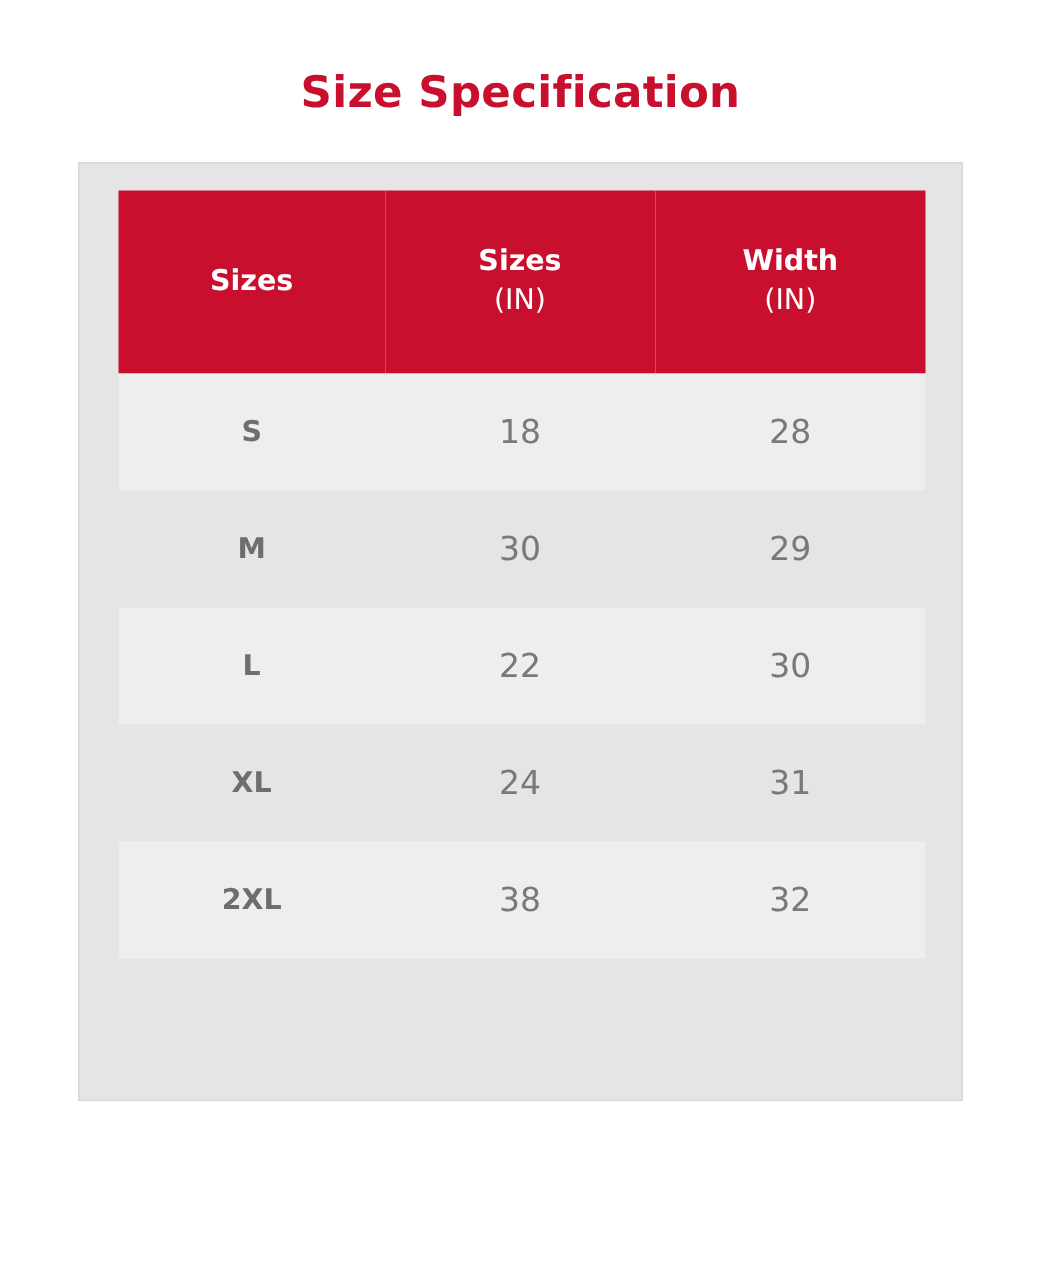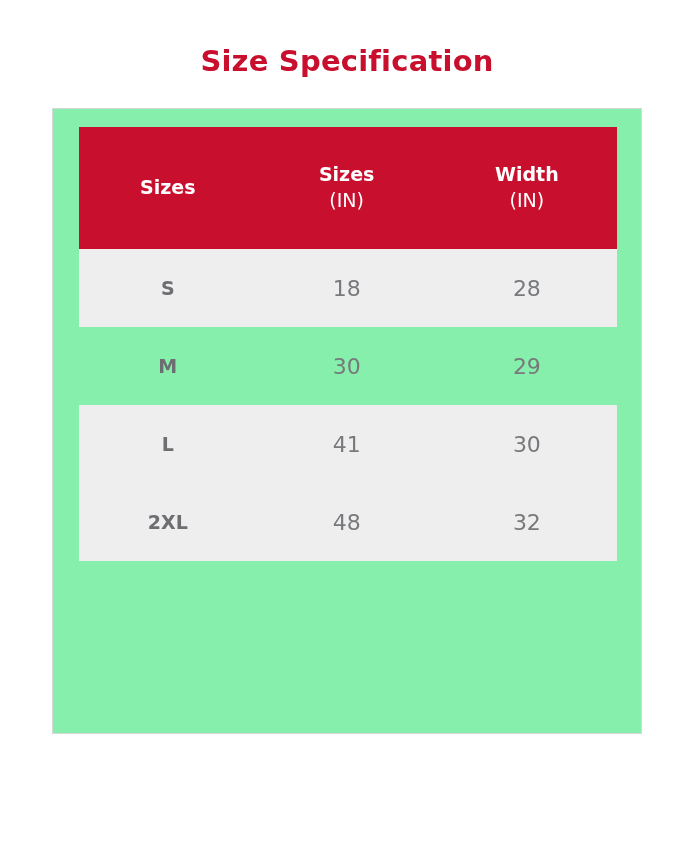--- a/index.html
+++ b/index.html
@@ -33,21 +33,21 @@
     letter-spacing: 0.2px;
   }
   .table-frame {
     position: absolute;
     left: 52px;
     top: 108px;
     width: 590px;
     height: 626px;
     border: 1px solid #d8d8d8;
     box-sizing: border-box;
-    background: #86efac;
+    background: #e5e5e5;
   }
   table.size-table {
     position: absolute;
     left: 26px;
     top: 18px;
     width: 538px;
     border-collapse: collapse;
     table-layout: fixed;
   }
   table.size-table thead th {
@@ -121,25 +121,30 @@
           <td>18</td>
           <td>28</td>
         </tr>
         <tr>
           <td class="size-cell">M</td>
           <td>30</td>
           <td>29</td>
         </tr>
         <tr class="alt">
           <td class="size-cell">L</td>
-          <td>41</td>
+          <td>22</td>
           <td>30</td>
+        </tr>
+        <tr>
+          <td class="size-cell">XL</td>
+          <td>24</td>
+          <td>31</td>
         </tr>
         <tr class="alt">
           <td class="size-cell">2XL</td>
-          <td>48</td>
+          <td>38</td>
           <td>32</td>
         </tr>
       </tbody>
     </table>
   </div>
 
 </div>
 
 </body></html>

